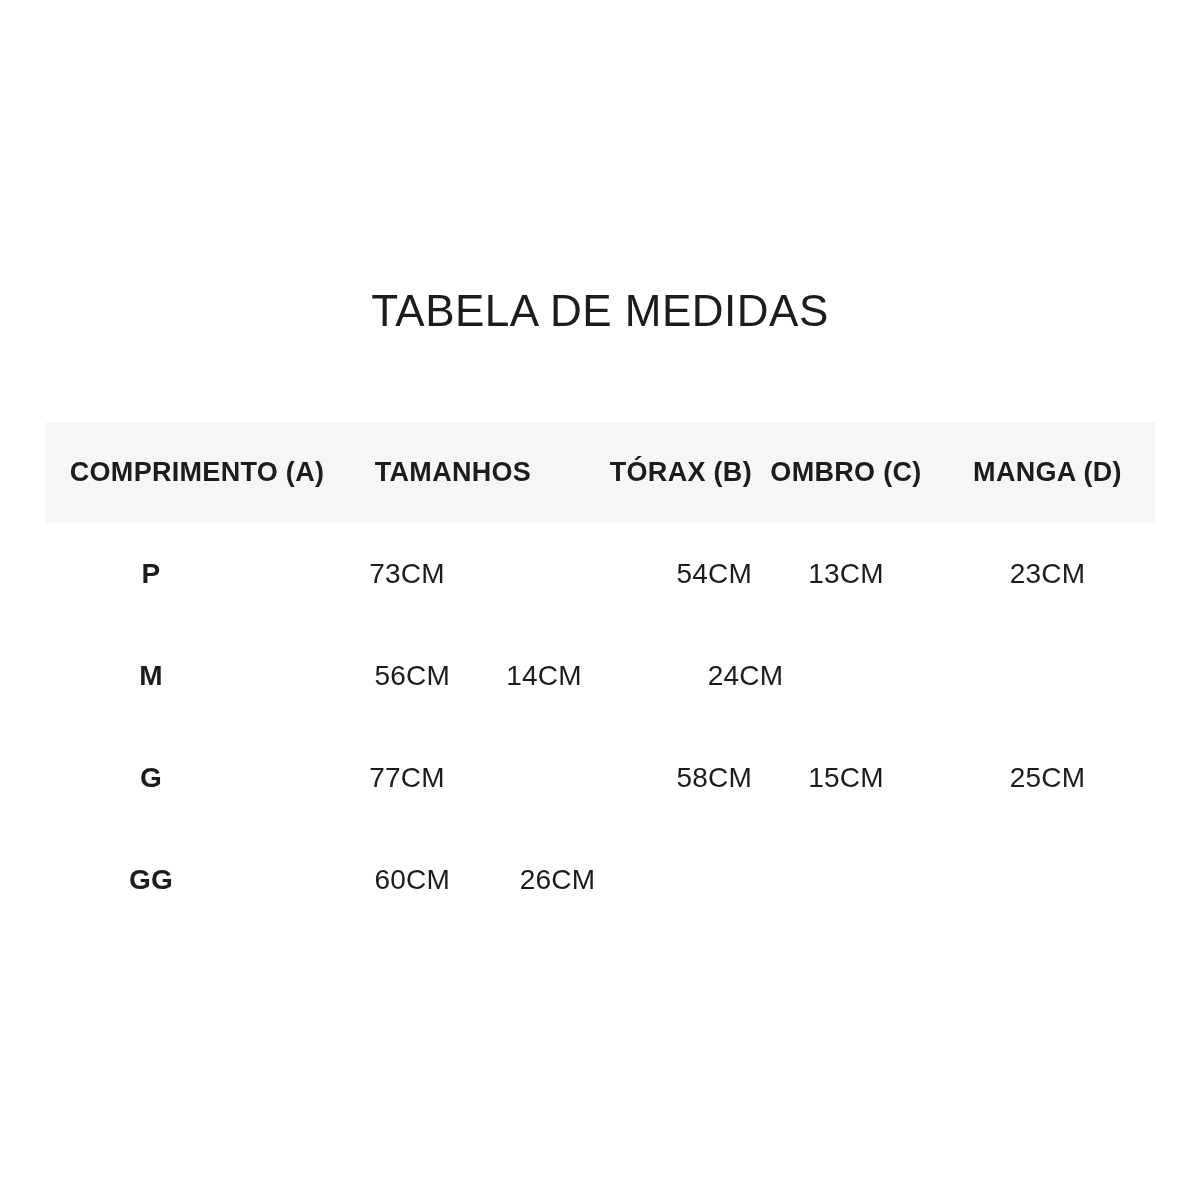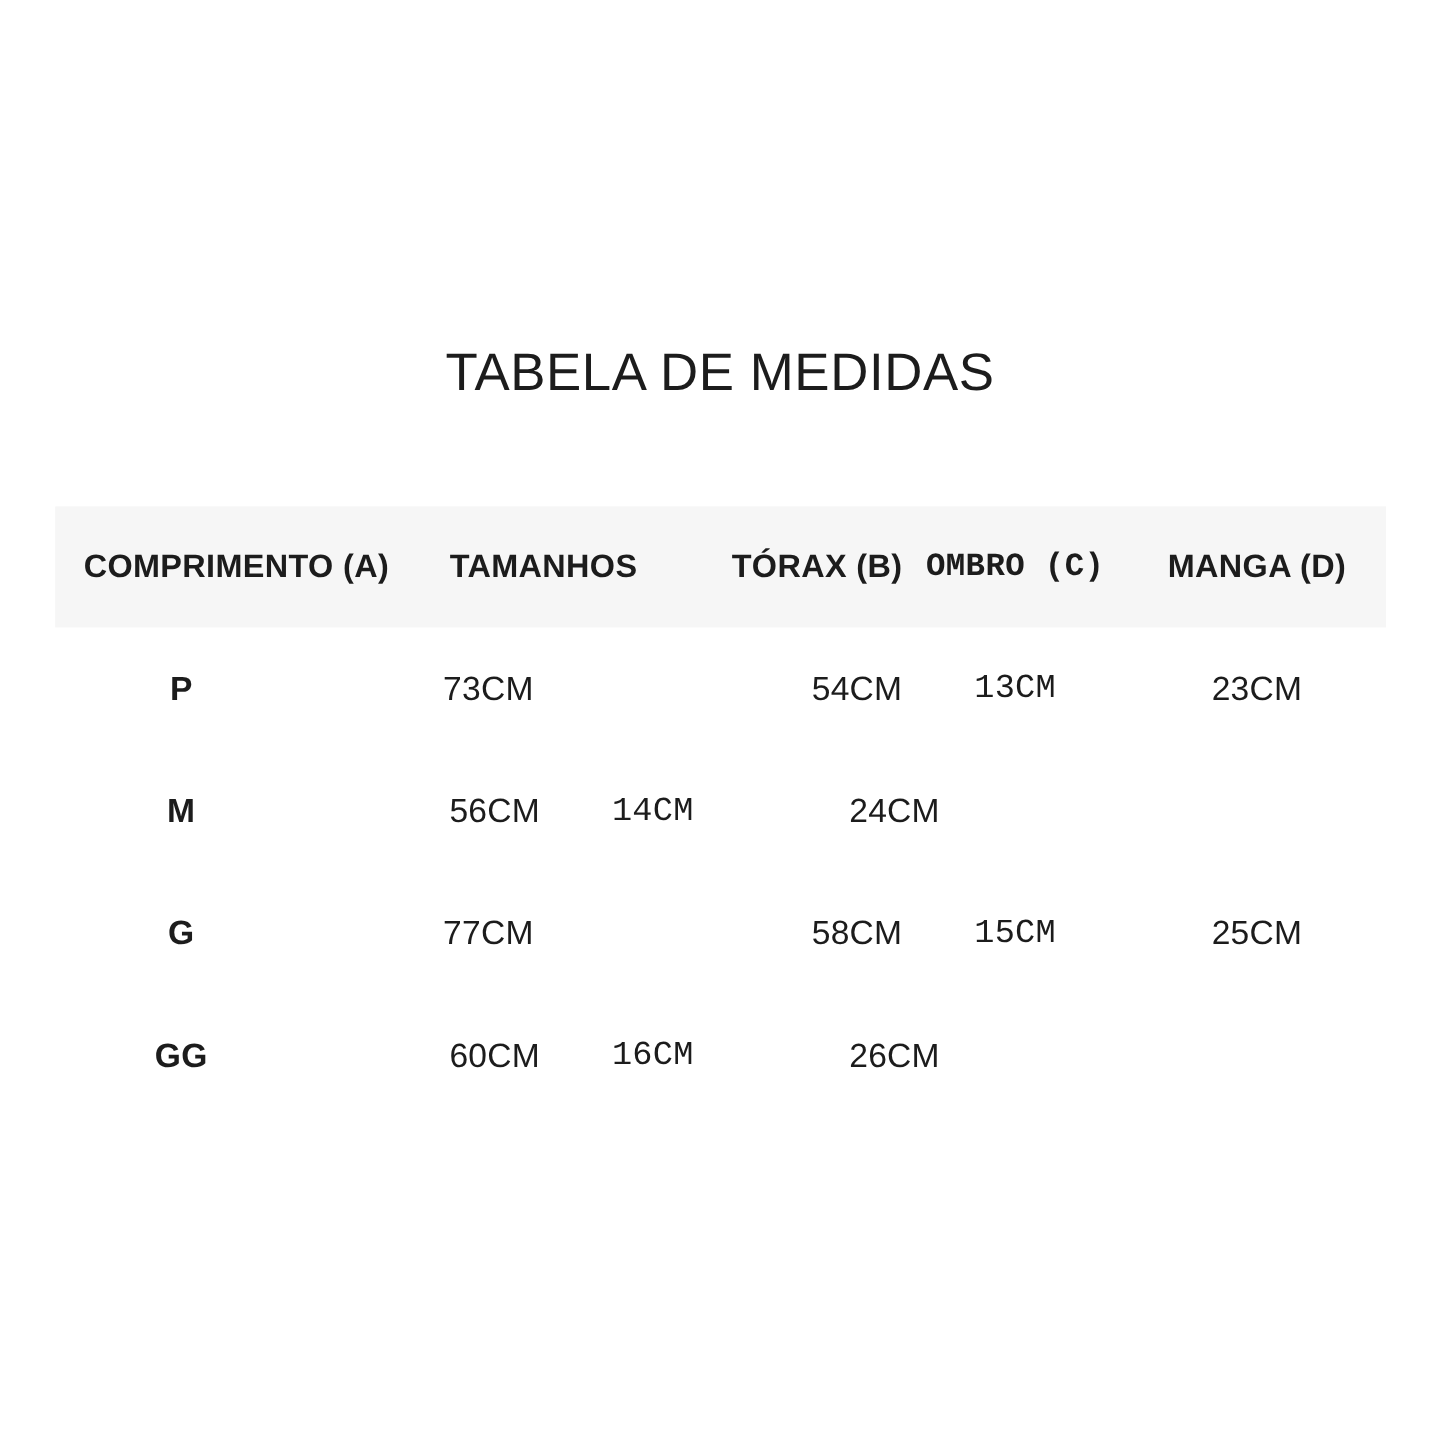--- a/index.html
+++ b/index.html
@@ -49,21 +49,21 @@
     height: 102px;
     background: #ffffff;
   }
   .cell {
     text-align: center;
     white-space: nowrap;
   }
   .c1 { width: 18.94%; }
   .c2 { width: 27.23%; }
   .c3 { width: 17.49%; text-align: right; }
-  .c4 { width: 16.95%; font-family: Liberation Mono, monospace; }
+  .c4 { width: 16.95%; }
   .c5 { width: 19.39%; }
   .th {
     font-size: 27px;
     font-weight: 700;
     letter-spacing: 0.3px;
   }
   .trow .cell {
     font-size: 28px;
     font-weight: 500;
     letter-spacing: 0.2px;
@@ -106,17 +106,16 @@
     <div class="cell c1">G</div>
     <div class="cell c2">77CM</div>
     <div class="cell c3">58CM</div>
     <div class="cell c4">15CM</div>
     <div class="cell c5">25CM</div>
   </div>
 
   <div class="trow">
     <div class="cell c1">GG</div>
     <div class="cell c3">60CM</div>
-    <div class="cell c4">16CM</div>
     <div class="cell c5">26CM</div>
   </div>
 
 </div>
 
 </body></html>

